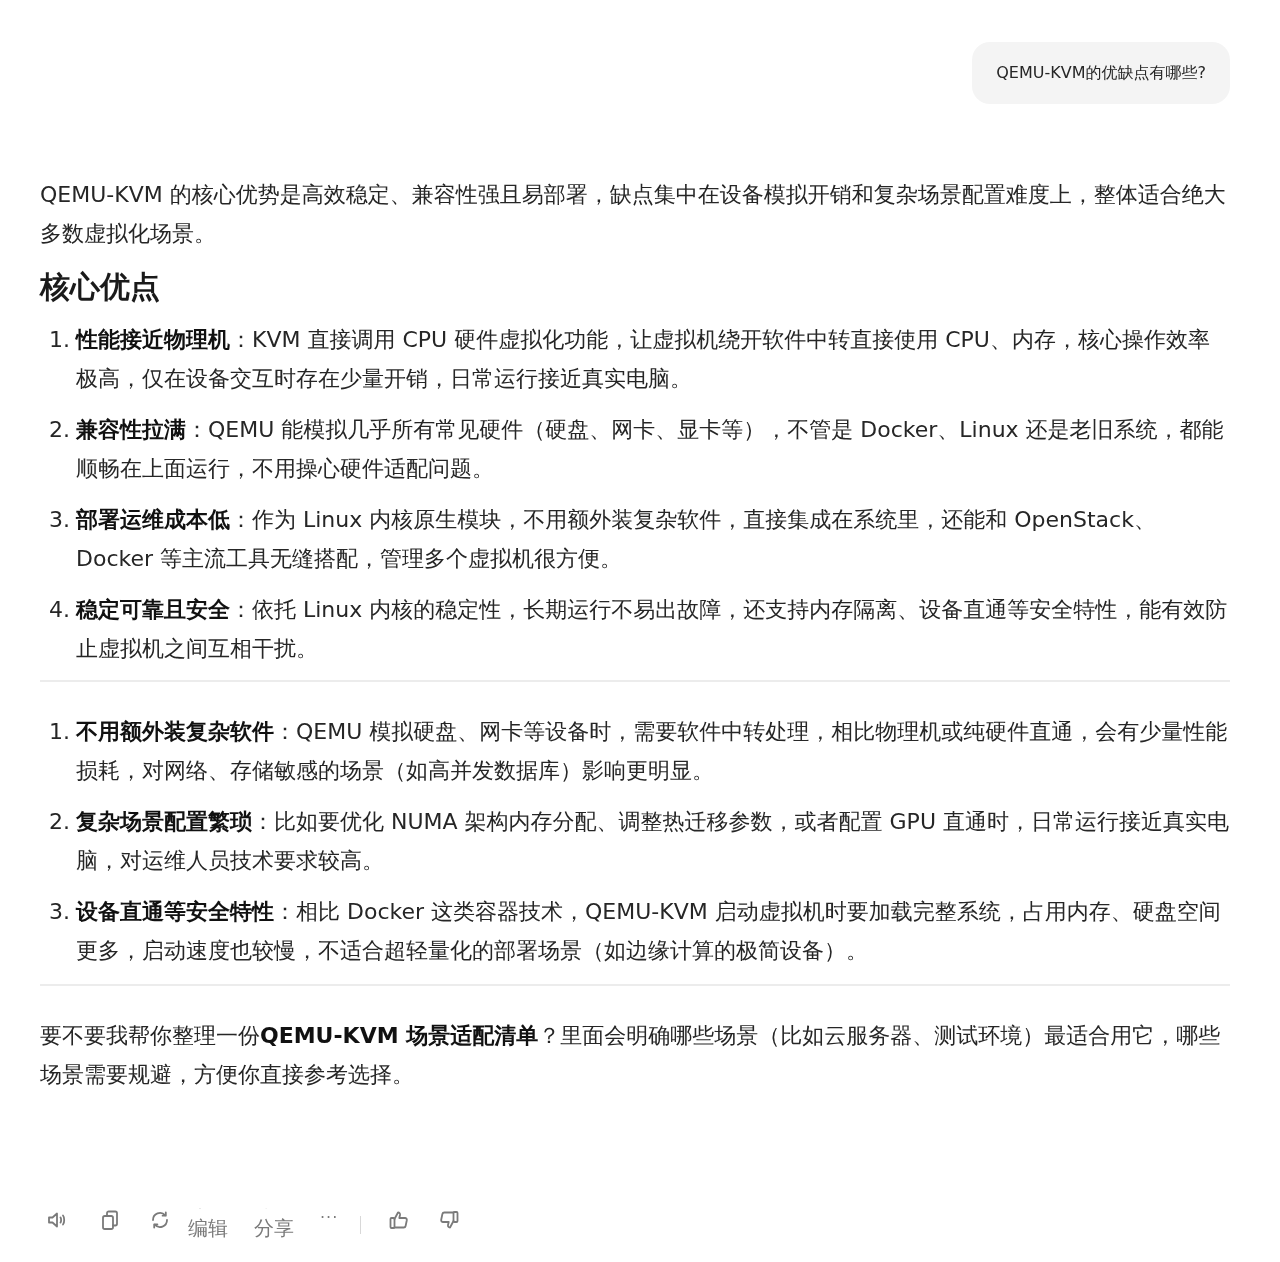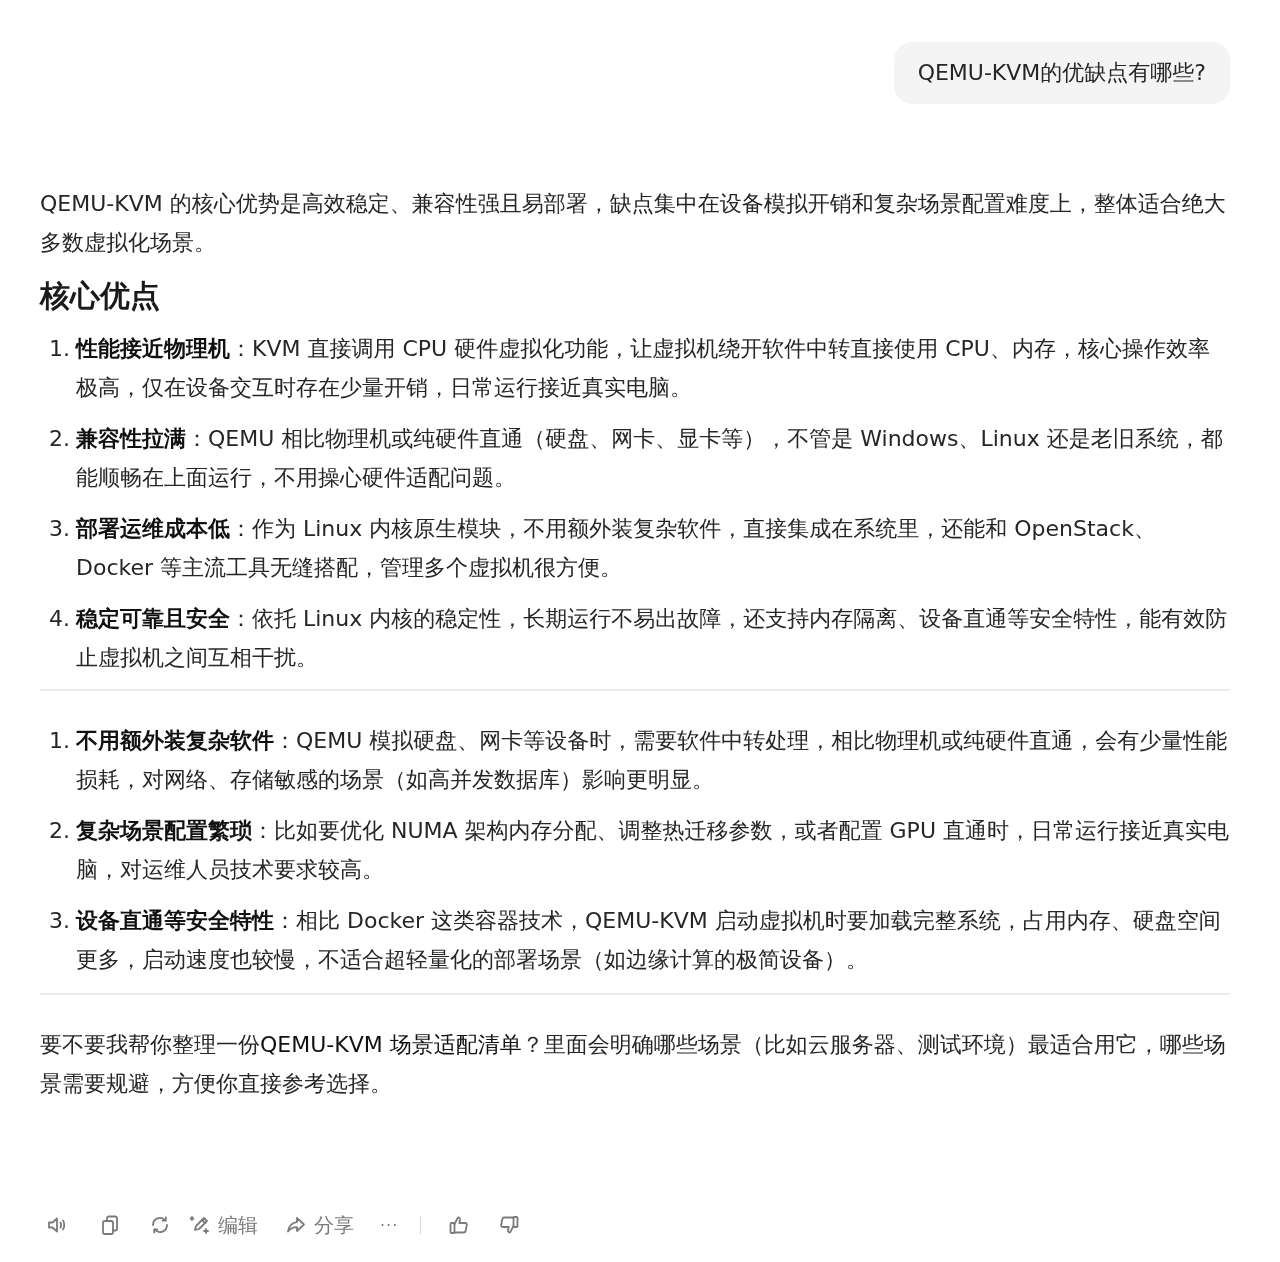--- a/index.html
+++ b/index.html
@@ -21,28 +21,28 @@
       right: 50px;
       display: flex;
       justify-content: flex-end;
     }
     .user-bubble {
       background: #f4f4f4;
       border-radius: 18px;
       padding: 0 24px;
       height: 62px;
       line-height: 62px;
-      font-size: 22px;
+      font-size: 16px;
       color: #262626;
       white-space: nowrap;
     }
     .answer {
       position: absolute;
       left: 40px;
-      top: 184px;
+      top: 175px;
       width: 1190px;
       font-size: 22px;
       line-height: 39px;
       color: #262626;
     }
     .answer p {
       margin: 0;
     }
     .intro {
       margin-bottom: 14px !important;
@@ -76,39 +76,40 @@
     .divider {
       height: 2px;
       background: #ececec;
       margin: 10px 0 30px 0;
       border: none;
     }
     .divider.second {
       margin: 14px 0 30px 0;
     }
     .closing b {
-      font-weight: normal;
+      font-weight: bold;
       color: #111111;
     }
     .toolbar {
       position: absolute;
       left: 40px;
       top: 1208px;
       height: 34px;
       display: flex;
       align-items: center;
       color: #7a7a7a;
       font-size: 20px;
     }
     .tb-btn {
       display: flex;
-      align-items: center;
+      align-items: flex-start;
       gap: 6px;
       height: 34px;
       cursor: pointer;
+      flex-direction: column;
     }
     .tb-btn svg {
       width: 24px;
       height: 24px;
       stroke: #7a7a7a;
       fill: none;
       stroke-width: 1.8;
       stroke-linecap: round;
       stroke-linejoin: round;
     }
@@ -127,21 +128,21 @@
 
 <div class="answer">
   <p class="intro">QEMU-KVM 的核心优势是高效稳定、兼容性强且易部署，缺点集中在设备模拟开销和复杂场景配置难度上，整体适合绝大多数虚拟化场景。</p>
 
   <div class="section-title">核心优点</div>
   <ol class="items">
     <li>
       <span class="num">1.</span><b>性能接近物理机</b><span>：</span><span>KVM 直接调用 CPU 硬件虚拟化功能，让虚拟机绕开软件中转直接使用 CPU、内存，核心操作效率极高，仅在设备交互时存在少量开销，日常运行接近真实电脑。</span>
     </li>
     <li>
-      <span class="num">2.</span><b>兼容性拉满</b><span>：</span><span>QEMU 相比物理机或纯硬件直通（硬盘、网卡、显卡等），不管是 Windows、Linux 还是老旧系统，都能顺畅在上面运行，不用操心硬件适配问题。</span>
+      <span class="num">2.</span><b>兼容性拉满</b><span>：</span><span>QEMU 能模拟几乎所有常见硬件（硬盘、网卡、显卡等），不管是 Docker、Linux 还是老旧系统，都能顺畅在上面运行，不用操心硬件适配问题。</span>
     </li>
     <li>
       <span class="num">3.</span><b>部署运维成本低</b><span>：</span><span>作为 Linux 内核原生模块，不用额外装复杂软件，直接集成在系统里，还能和 OpenStack、Docker 等主流工具无缝搭配，管理多个虚拟机很方便。</span>
     </li>
     <li>
       <span class="num">4.</span><b>稳定可靠且安全</b><span>：</span><span>依托 Linux 内核的稳定性，长期运行不易出故障，还支持内存隔离、设备直通等安全特性，能有效防止虚拟机之间互相干扰。</span>
     </li>
   </ol>
 
   <hr class="divider">

